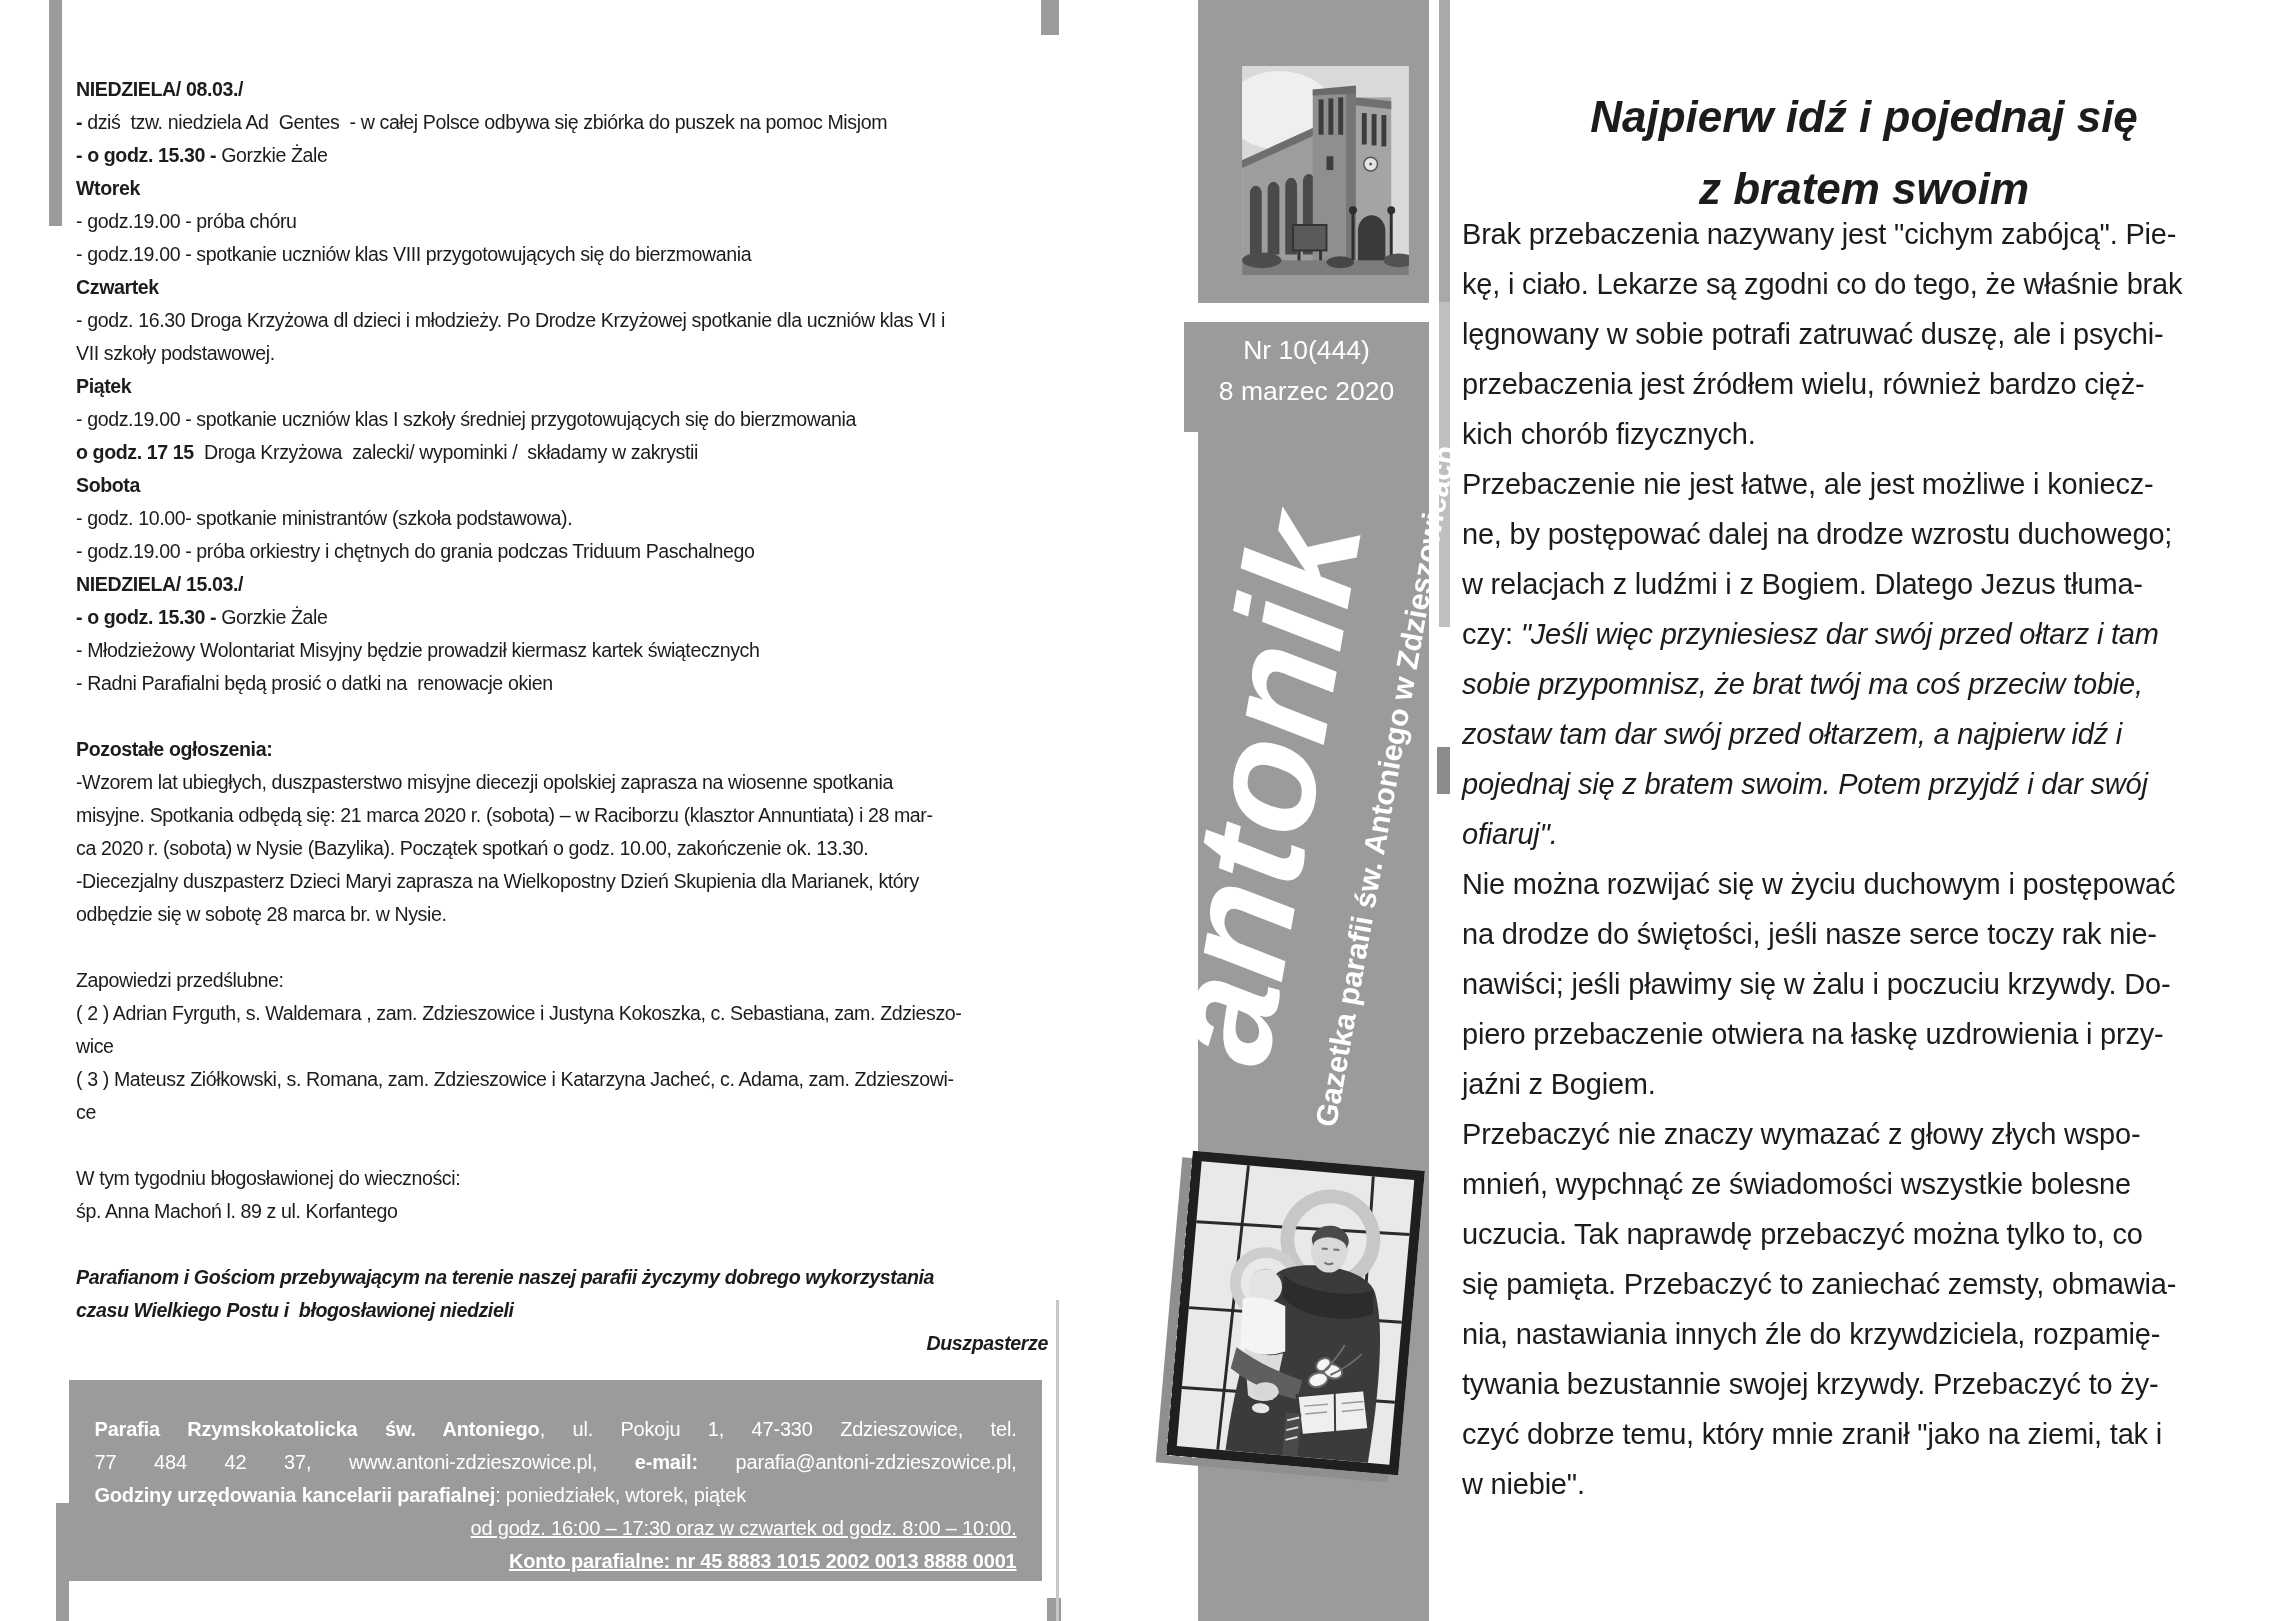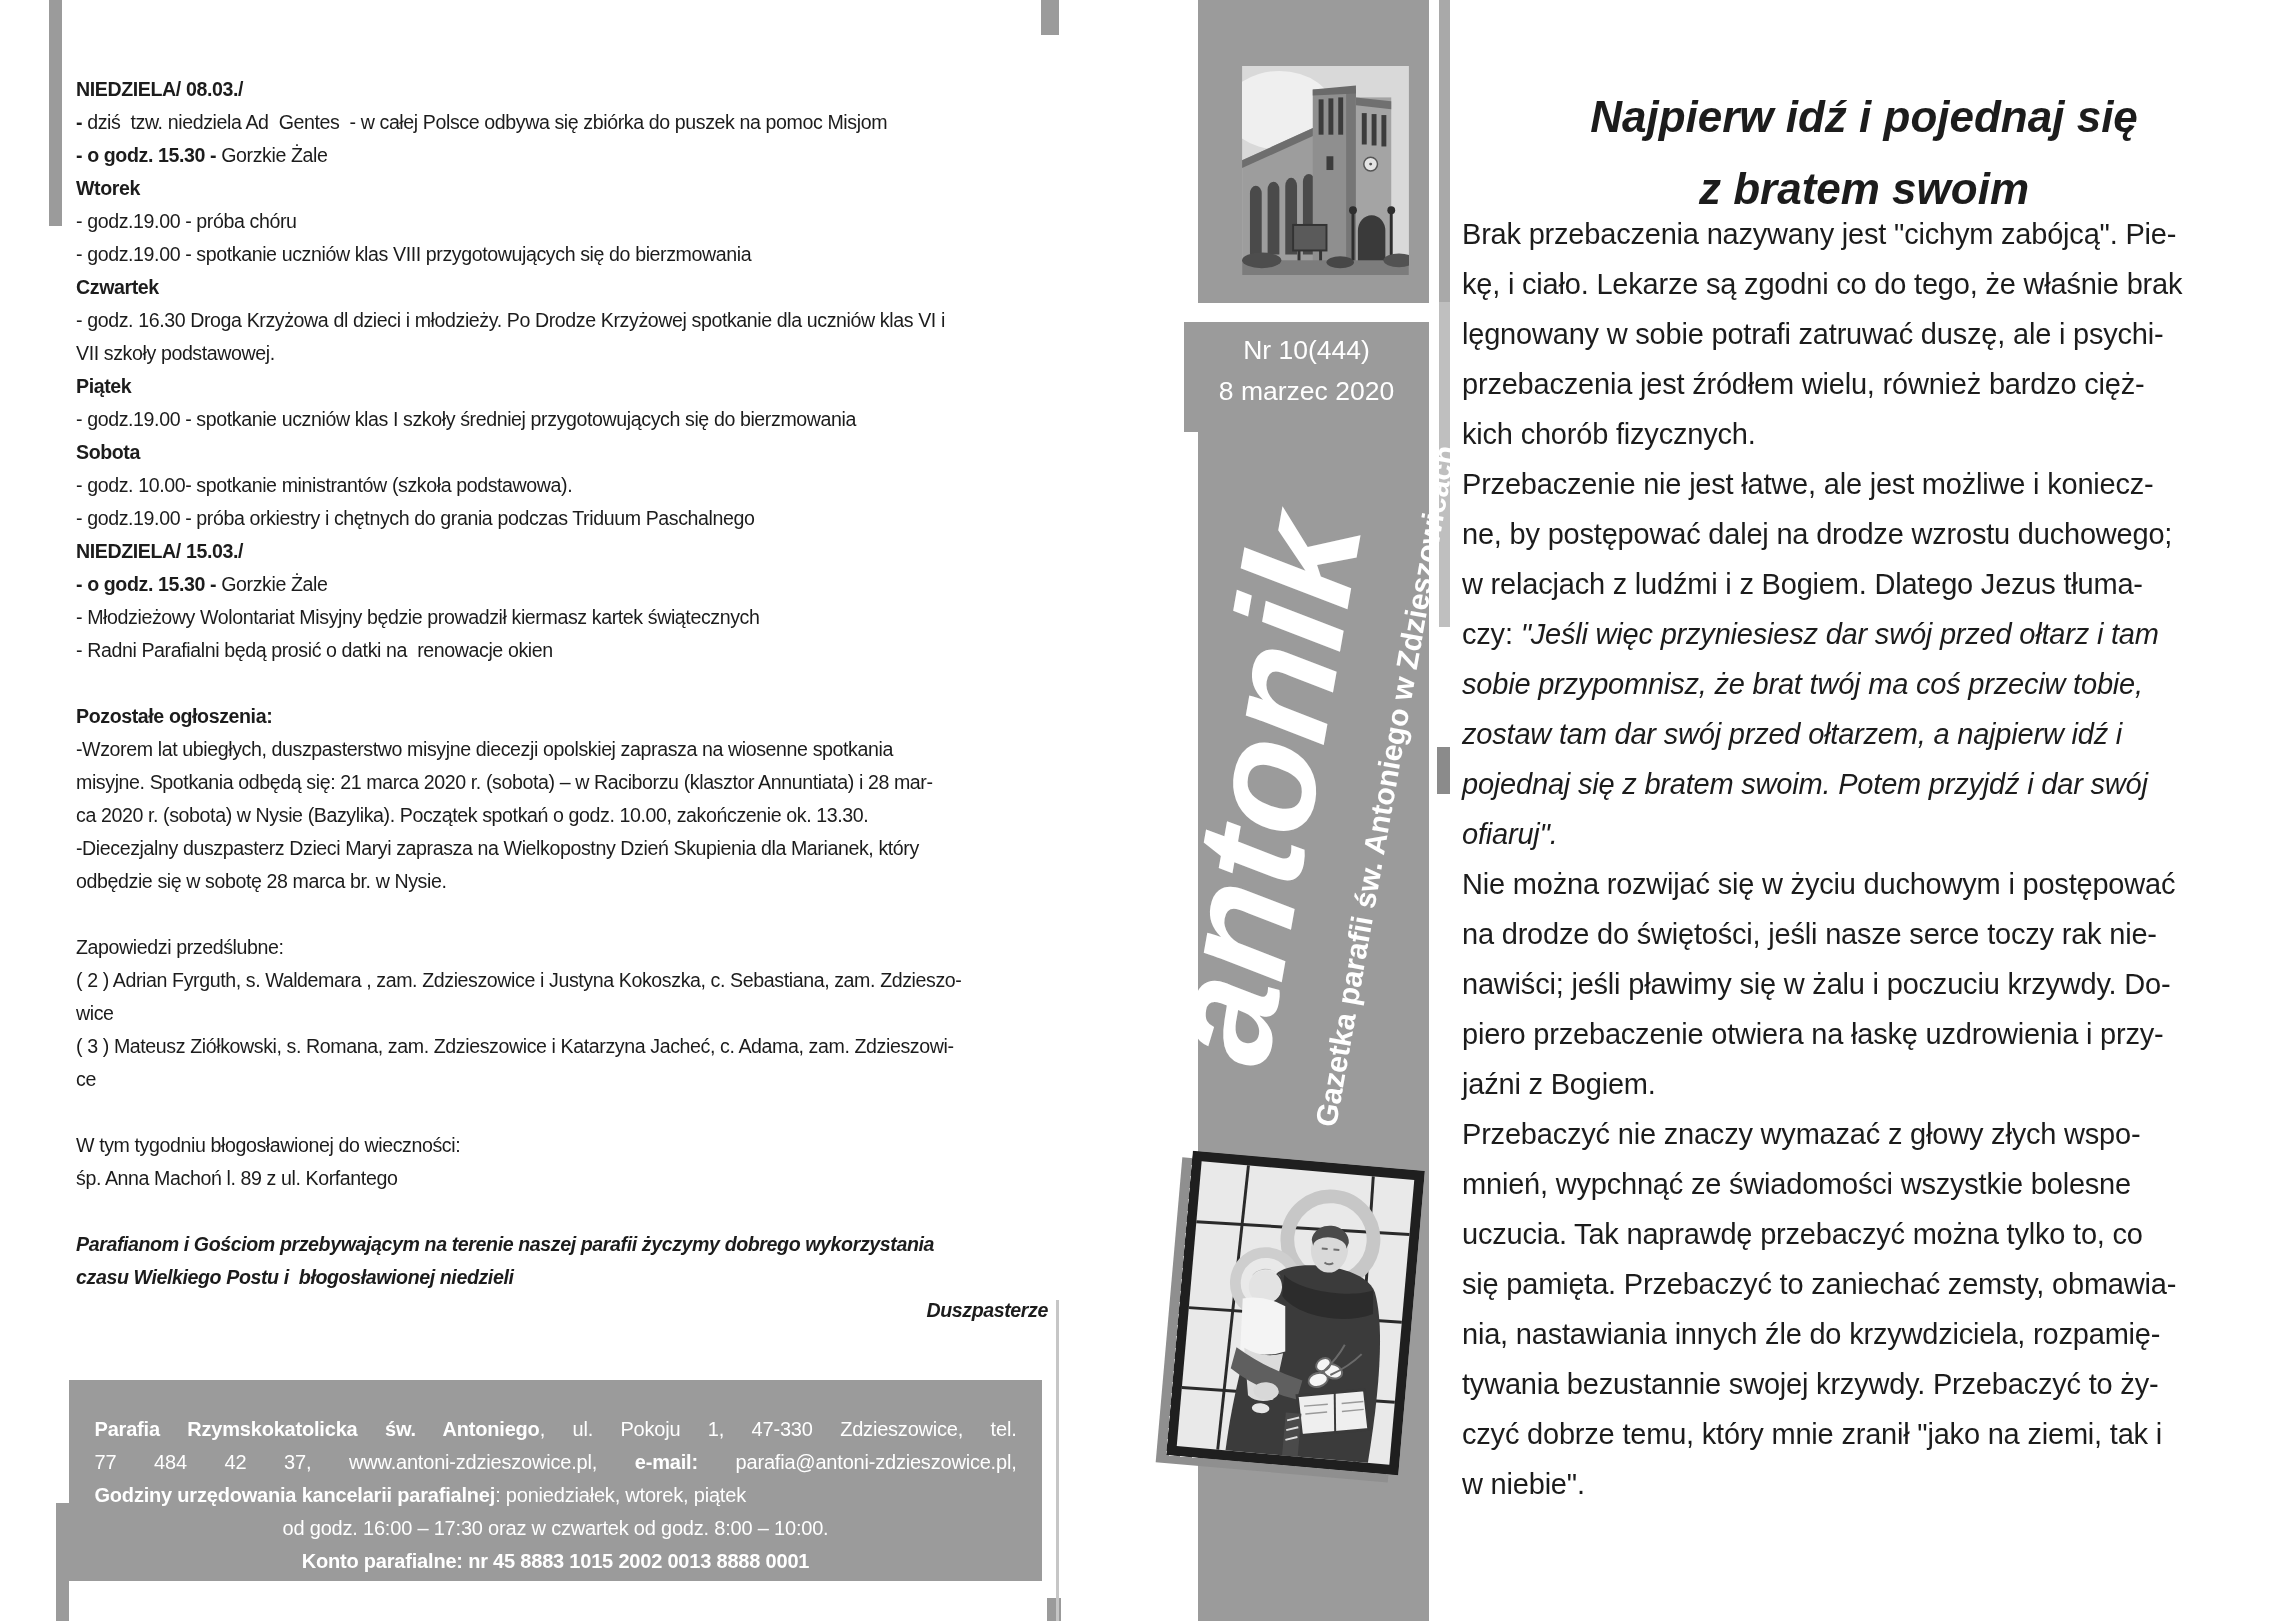--- a/index.html
+++ b/index.html
@@ -7,21 +7,21 @@
     width:2293px;height:1621px;position:relative;overflow:hidden;
     background:#ffffff;color:#1c1c1c;
     font-family:"Liberation Sans", sans-serif;
   }
   .abs{position:absolute;}
   .b{font-weight:bold;}
   .i{font-style:italic;}
   .u{}
   .ln{white-space:pre;}
   .al-right{text-align:right;}
-  .al-center{text-align:center;white-space:normal;}
+  .al-center{text-align:right;white-space:normal;text-decoration:underline;}
   .al-left{text-align:left;white-space:normal;}
   .al-justify{text-align:justify;text-align-last:justify;white-space:normal;}
 
   
   #left-text{
     left:76px;top:73px;width:972px;
     font-size:19.6px;line-height:33px;letter-spacing:-0.4px;
   }
   
   #footer-box{
@@ -83,20 +83,21 @@
     <div class="ln"><span class="b">- </span><span>dziś  tzw. niedziela Ad  Gentes  - w całej Polsce odbywa się zbiórka do puszek na pomoc Misjom</span></div>
     <div class="ln"><span class="b">- o godz. 15.30 - </span><span>Gorzkie Żale</span></div>
     <div class="ln"><span class="b">Wtorek</span></div>
     <div class="ln"><span>- godz.19.00 - próba chóru</span></div>
     <div class="ln"><span>- godz.19.00 - spotkanie uczniów klas VIII przygotowujących się do bierzmowania</span></div>
     <div class="ln"><span class="b">Czwartek</span></div>
     <div class="ln"><span>- godz. 16.30 Droga Krzyżowa dl dzieci i młodzieży. Po Drodze Krzyżowej spotkanie dla uczniów klas VI i</span></div>
     <div class="ln"><span>VII szkoły podstawowej.</span></div>
     <div class="ln"><span class="b">Piątek</span></div>
     <div class="ln"><span>- godz.19.00 - spotkanie uczniów klas I szkoły średniej przygotowujących się do bierzmowania</span></div>
+    <div class="ln"><span class="b">o godz. 17 15</span><span>  Droga Krzyżowa  zalecki/ wypominki /  składamy w zakrystii</span></div>
     <div class="ln"><span class="b">Sobota</span></div>
     <div class="ln"><span>- godz. 10.00- spotkanie ministrantów (szkoła podstawowa).</span></div>
     <div class="ln"><span>- godz.19.00 - próba orkiestry i chętnych do grania podczas Triduum Paschalnego</span></div>
     <div class="ln"><span class="b">NIEDZIELA/ 15.03./</span></div>
     <div class="ln"><span class="b">- o godz. 15.30 - </span><span>Gorzkie Żale</span></div>
     <div class="ln"><span>- Młodzieżowy Wolontariat Misyjny będzie prowadził kiermasz kartek świątecznych</span></div>
     <div class="ln"><span>- Radni Parafialni będą prosić o datki na  renowacje okien</span></div>
     <div class="ln">&nbsp;</div>
     <div class="ln"><span class="b u">Pozostałe ogłoszenia:</span></div>
     <div class="ln"><span>-Wzorem lat ubiegłych, duszpasterstwo misyjne diecezji opolskiej zaprasza na wiosenne spotkania</span></div>

